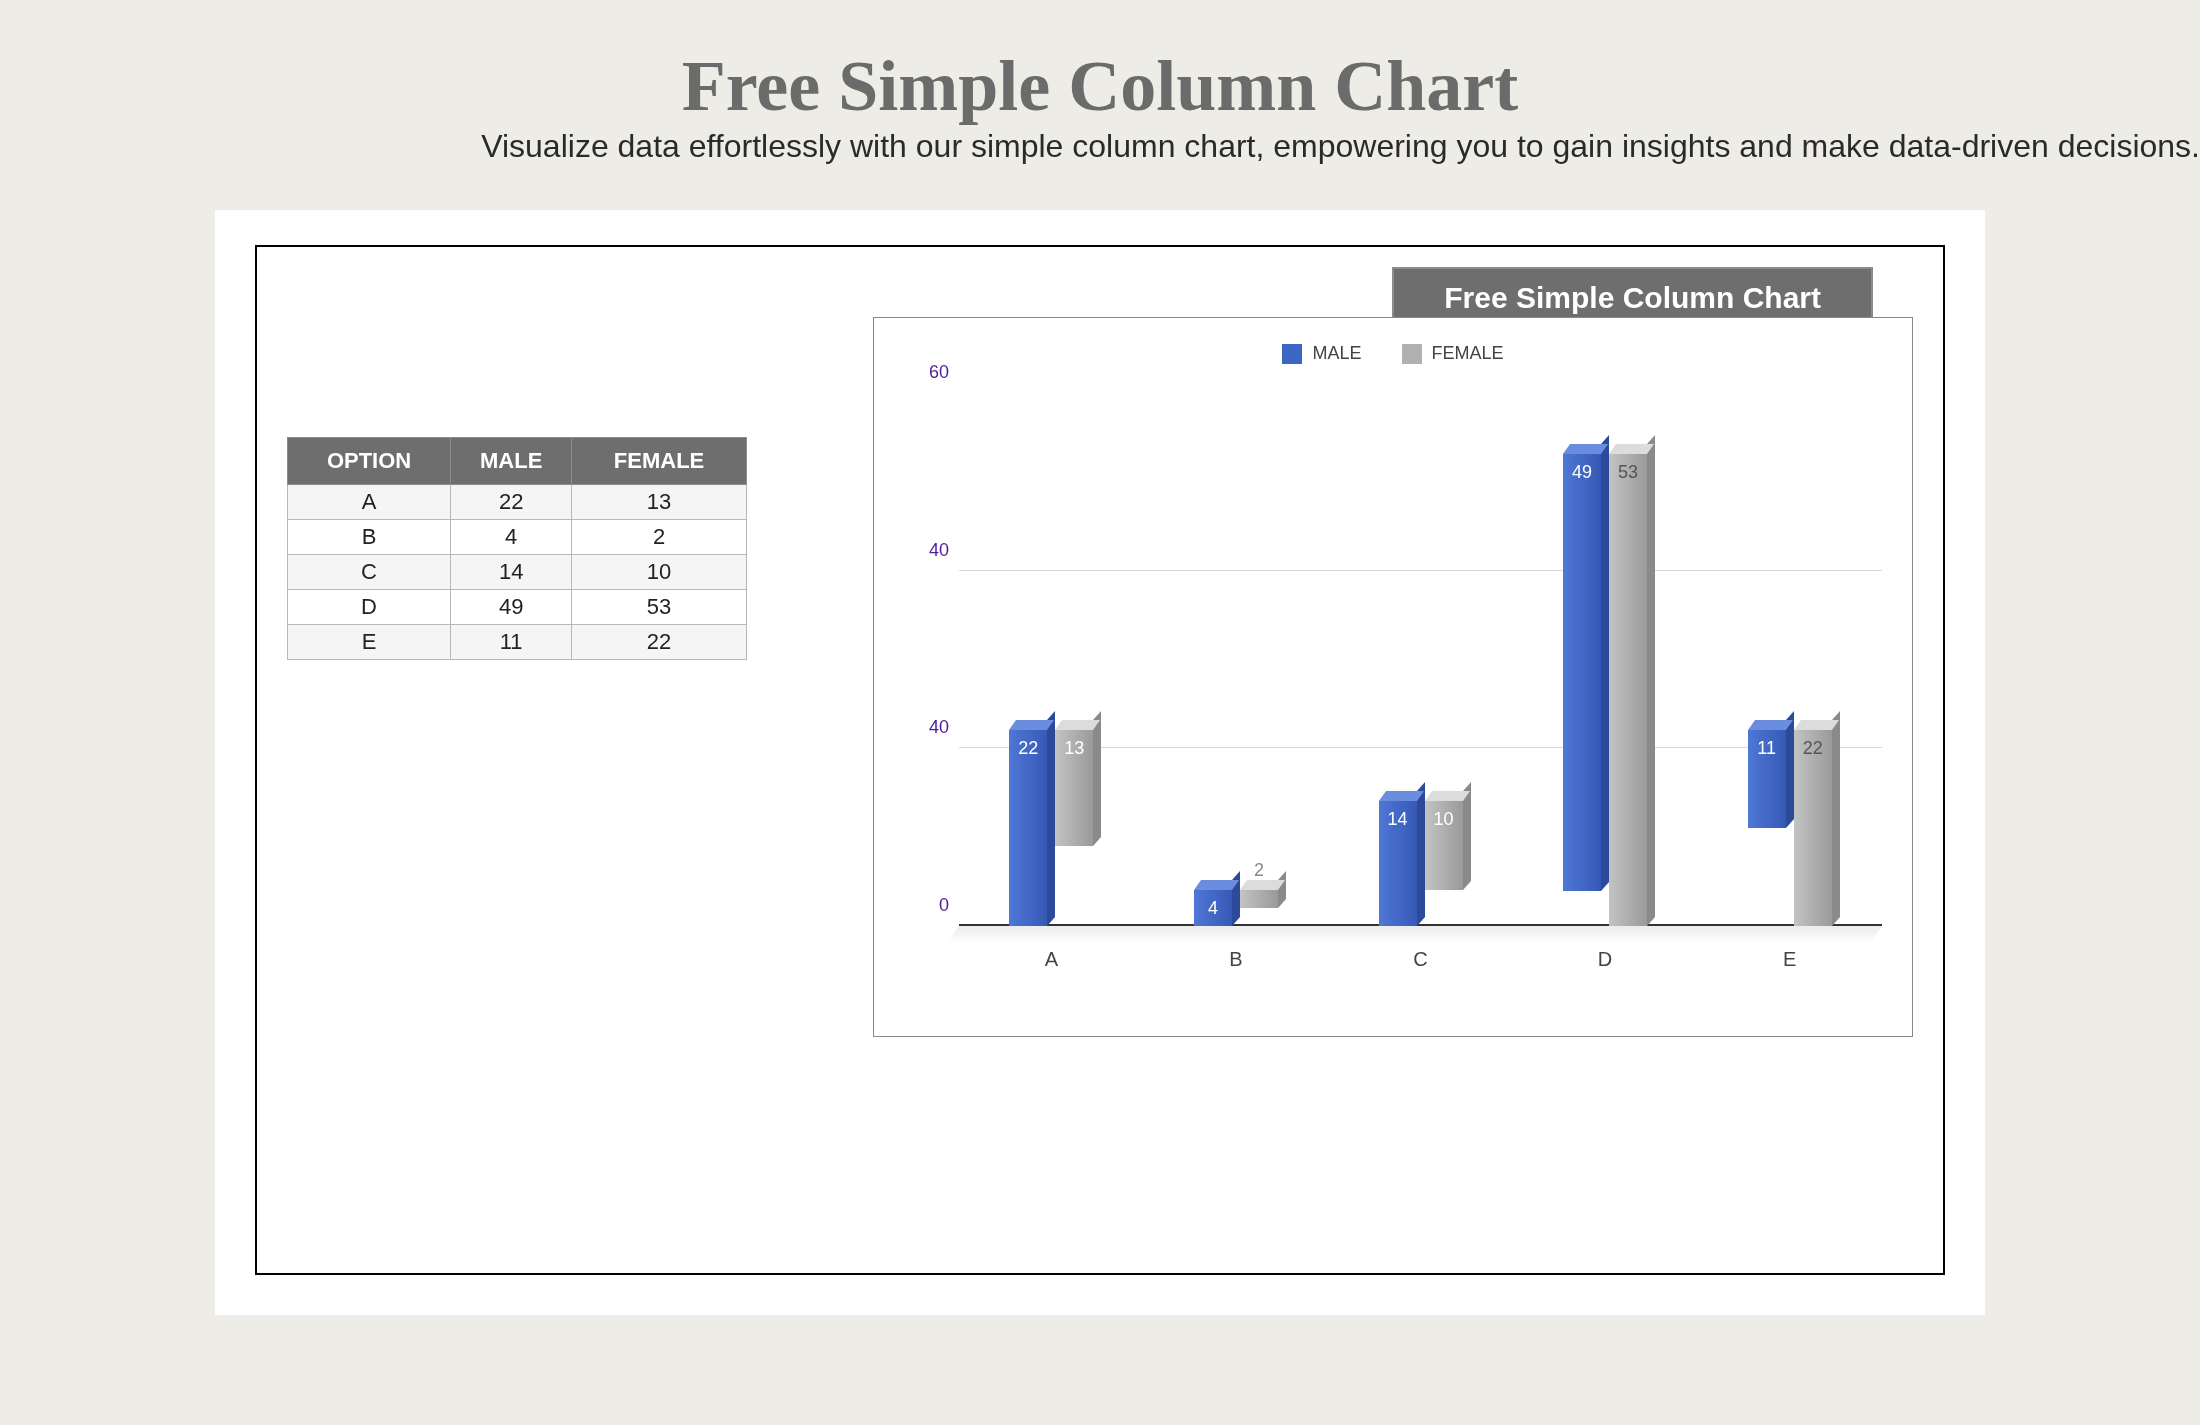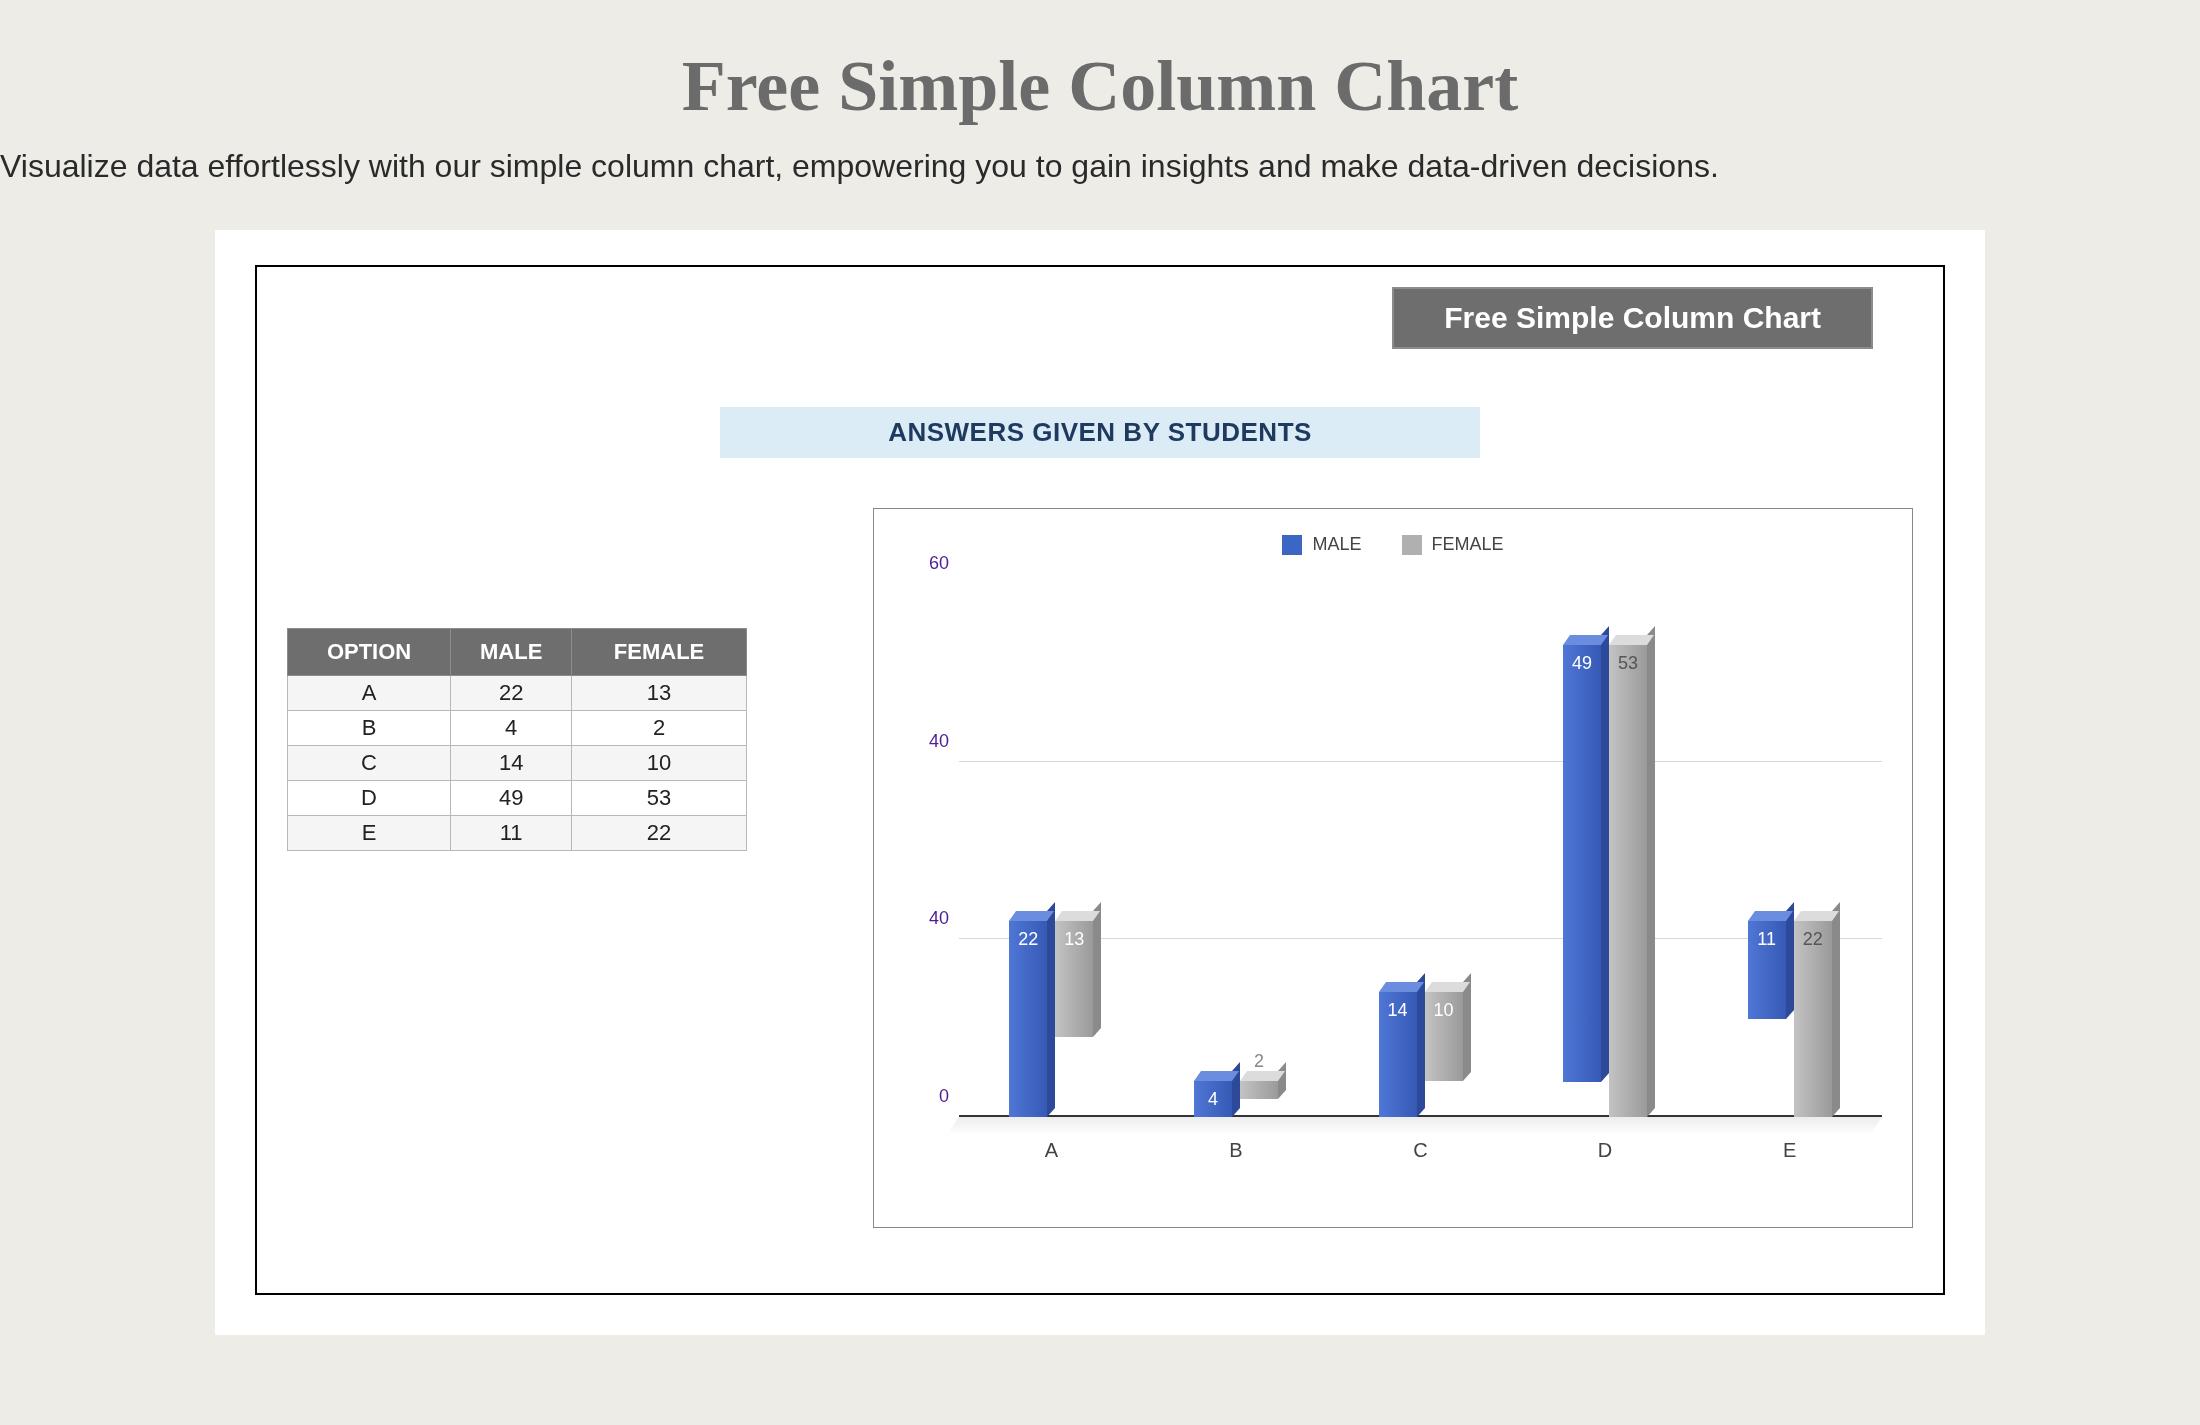--- a/index.html
+++ b/index.html
@@ -14,22 +14,21 @@
     font-family: Georgia, "Times New Roman", serif;
     font-size: 72px;
     font-weight: 700;
     color: #6b6b6b;
     text-align: center;
     margin-top: 45px;
   }
   .page-subtitle {
     font-size: 32px;
     color: #2a2a2a;
-    text-align: left;
-    margin-top: 20px;
+    text-align: right;
     font-weight: 400;
   }
   .doc-card {
     background: #ffffff;
     width: 1770px;
     margin: 45px auto 0 auto;
     padding: 35px 40px 40px 40px;
     position: relative;
   }
   .inner-border {
@@ -214,21 +213,20 @@
 <body>
 
 <h1 class="page-title">Free Simple Column Chart</h1>
 <p class="page-subtitle">Visualize data effortlessly with our simple column chart, empowering you to gain insights and make data-driven decisions.</p>
 
 <div class="doc-card">
   <div class="inner-border">
 
     <div class="title-banner">Free Simple Column Chart</div>
 
-    <div class="chart-subtitle">ANSWERS GIVEN BY STUDENTS</div>
 
     <div class="content-row">
 
       <table class="data-table">
         <thead>
           <tr>
             <th>OPTION</th>
             <th>MALE</th>
             <th>FEMALE</th>
           </tr>

